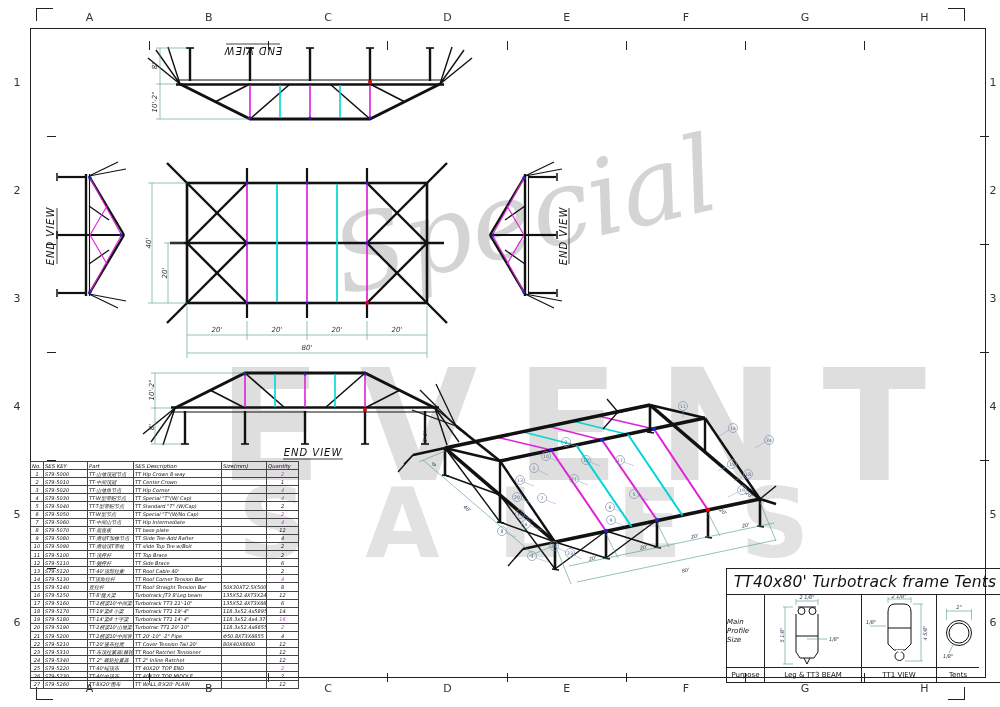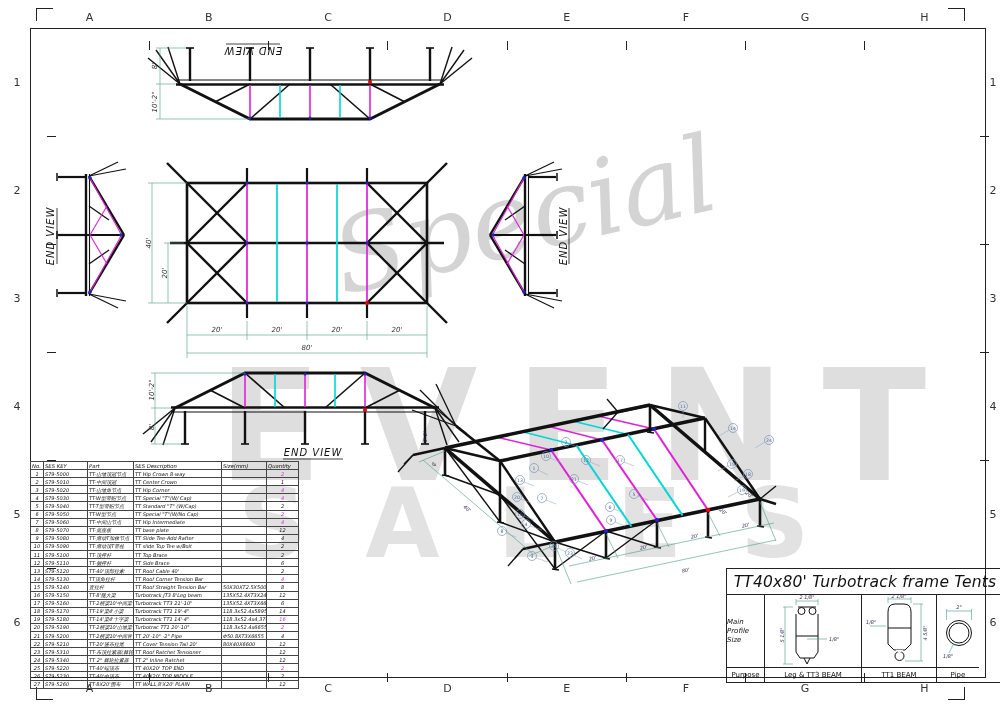--- a/index.html
+++ b/index.html
@@ -1010,18 +1010,18 @@
               <line x1="9.5" y1="25" x2="9.5" y2="14"></line>
               <line x1="34.5" y1="25" x2="34.5" y2="14"></line>
           <line x1="12" y1="58" x2="17" y2="48"></line>
         </g>
         <text class="dimtxt-sm" x="22" y="14" text-anchor="middle">2"</text>
         <text class="dimtxt-sm" x="6" y="63">1/8"</text>
       </svg>
     </div>
     <div class="tb-lbl">Purpose</div>
     <div class="tb-lbl">Leg &amp; TT3 BEAM</div>
-    <div class="tb-lbl">TT1 BEAM</div>
-    <div class="tb-lbl">Pipe</div>
+    <div class="tb-lbl">TT1 VIEW</div>
+    <div class="tb-lbl">Tents</div>
   </div>
 </div>
 
 </div>
 
 </body></html>

